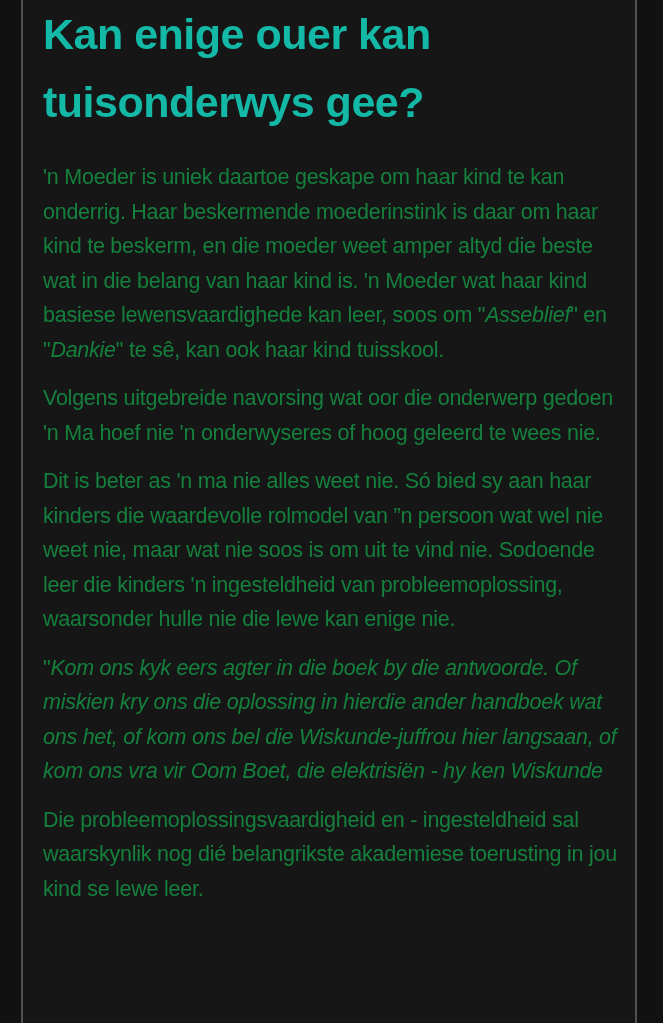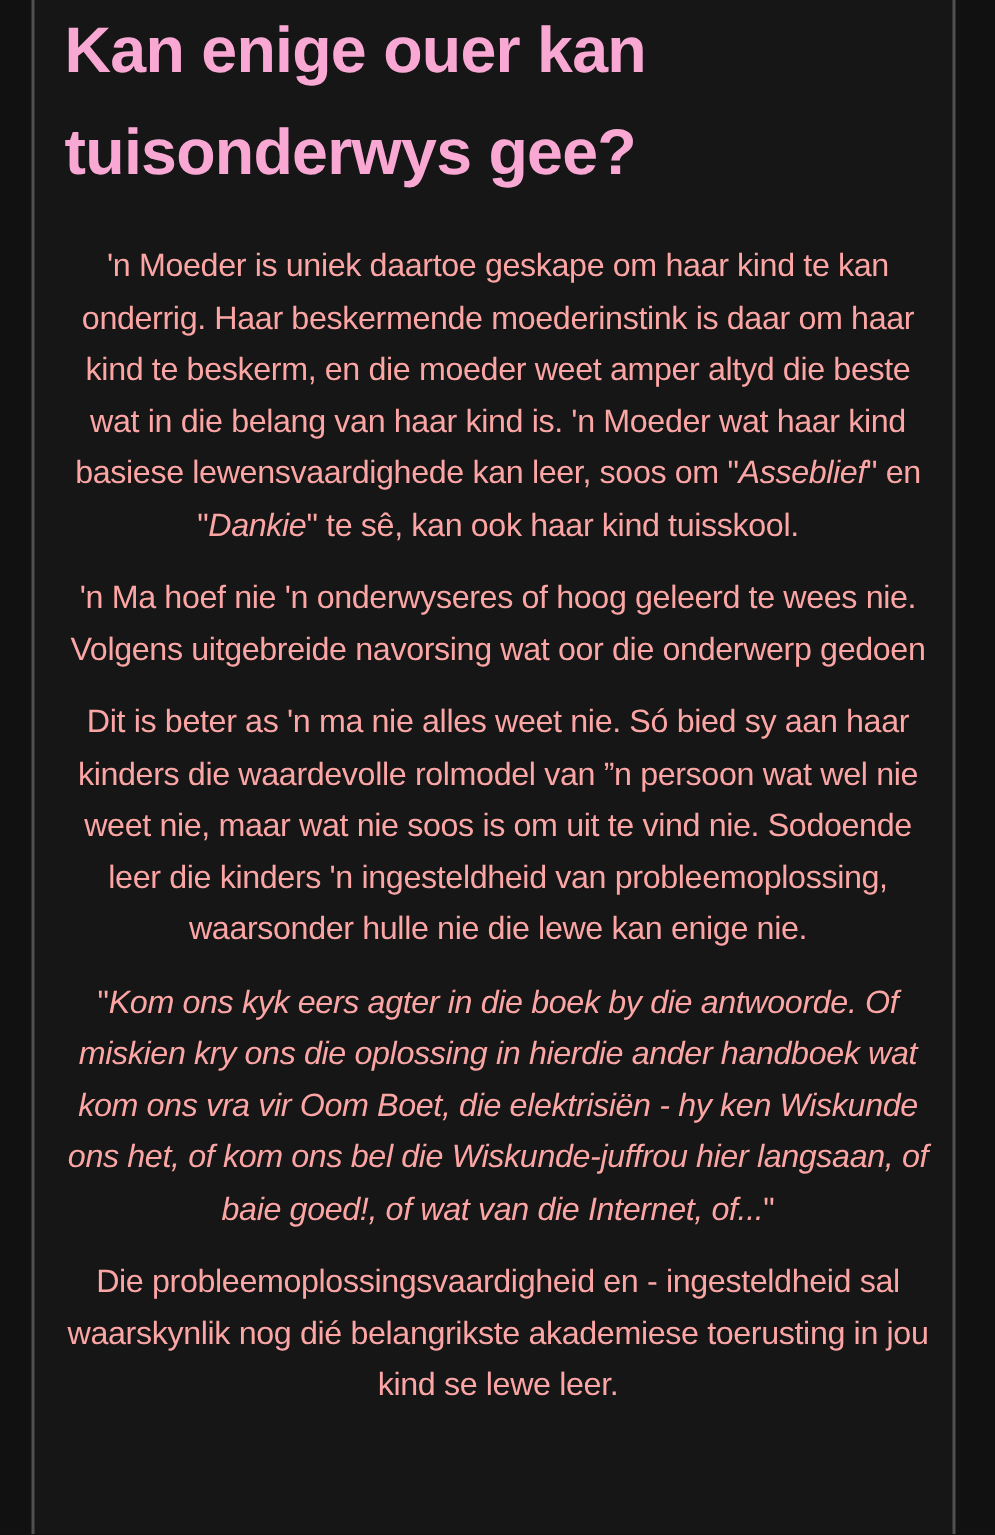--- a/index.html
+++ b/index.html
@@ -23,35 +23,34 @@
     width: 616px;
     height: 1023px;
     background: #161616;
     border-left: 2px solid #505050;
     border-right: 2px solid #505050;
     padding: 0 14px 0 20px;
     overflow: hidden;
   }
   .article-title {
     margin: 0 0 24px 0;
-    color: #f9a8d4;
+    color: #14b8a6;
     font-size: 43px;
     font-weight: 700;
     line-height: 68px;
     letter-spacing: -0.5px;
     white-space: nowrap;
   }
   .paragraph {
     margin: 0 0 14px 0;
-    color: #fca5a5;
+    color: #15803d;
     font-size: 21.5px;
     font-weight: 400;
     line-height: 34.5px;
     letter-spacing: -0.25px;
-    text-align: center;
   }
   .line {
     white-space: nowrap;
   }
   .italic {
     font-style: italic;
   }
 </style>
 </head>
 <body>
@@ -65,36 +64,35 @@
     <article>
       <div class="paragraph">
           <div class="line"><span>'n Moeder is uniek daartoe geskape om haar kind te kan</span></div>
           <div class="line"><span>onderrig. Haar beskermende moederinstink is daar om haar</span></div>
           <div class="line"><span>kind te beskerm, en die moeder weet amper altyd die beste</span></div>
           <div class="line"><span>wat in die belang van haar kind is. 'n Moeder wat haar kind</span></div>
           <div class="line"><span>basiese lewensvaardighede kan leer, soos om "</span><span class="italic">Asseblief</span><span>" en</span></div>
           <div class="line"><span>"</span><span class="italic">Dankie</span><span>" te sê, kan ook haar kind tuisskool.</span></div>
         </div>
       <div class="paragraph">
+          <div class="line"><span>Volgens uitgebreide navorsing wat oor die onderwerp gedoen</span></div>
           <div class="line"><span>'n Ma hoef nie 'n onderwyseres of hoog geleerd te wees nie.</span></div>
-          <div class="line"><span>Volgens uitgebreide navorsing wat oor die onderwerp gedoen</span></div>
         </div>
       <div class="paragraph">
           <div class="line"><span>Dit is beter as 'n ma nie alles weet nie. Só bied sy aan haar</span></div>
           <div class="line"><span>kinders die waardevolle rolmodel van ”n persoon wat wel nie</span></div>
           <div class="line"><span>weet nie, maar wat nie soos is om uit te vind nie. Sodoende</span></div>
           <div class="line"><span>leer die kinders 'n ingesteldheid van probleemoplossing,</span></div>
           <div class="line"><span>waarsonder hulle nie die lewe kan enige nie.</span></div>
         </div>
       <div class="paragraph">
           <div class="line"><span>"</span><span class="italic">Kom ons kyk eers agter in die boek by die antwoorde. Of</span></div>
           <div class="line"><span class="italic">miskien kry ons die oplossing in hierdie ander handboek wat</span></div>
+          <div class="line"><span class="italic">ons het, of kom ons bel die Wiskunde-juffrou hier langsaan, of</span></div>
           <div class="line"><span class="italic">kom ons vra vir Oom Boet, die elektrisiën - hy ken Wiskunde</span></div>
-          <div class="line"><span class="italic">ons het, of kom ons bel die Wiskunde-juffrou hier langsaan, of</span></div>
-          <div class="line"><span class="italic">baie goed!, of wat van die Internet, of...</span><span>"</span></div>
         </div>
       <div class="paragraph">
           <div class="line"><span>Die probleemoplossingsvaardigheid en - ingesteldheid sal</span></div>
           <div class="line"><span>waarskynlik nog dié belangrikste akademiese toerusting in jou</span></div>
           <div class="line"><span>kind se lewe leer.</span></div>
         </div>
     </article>
   </div>
 </div>
 

